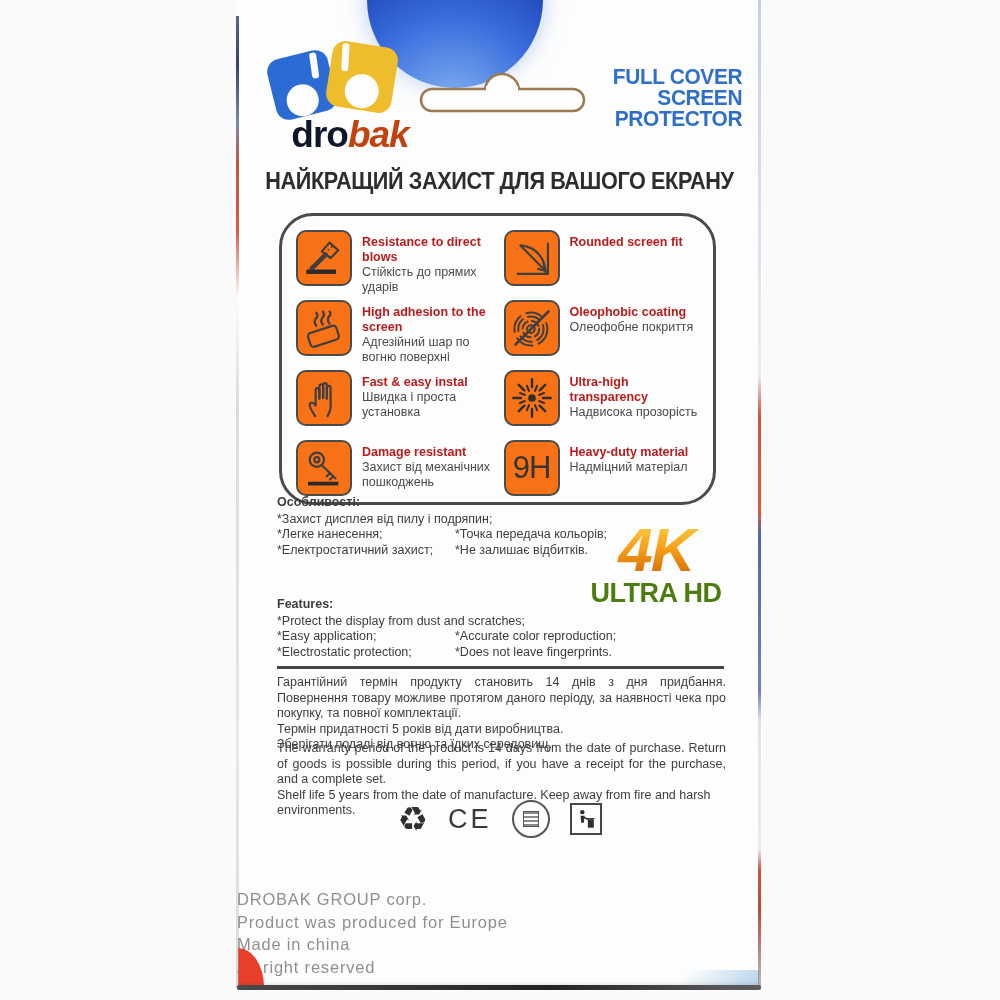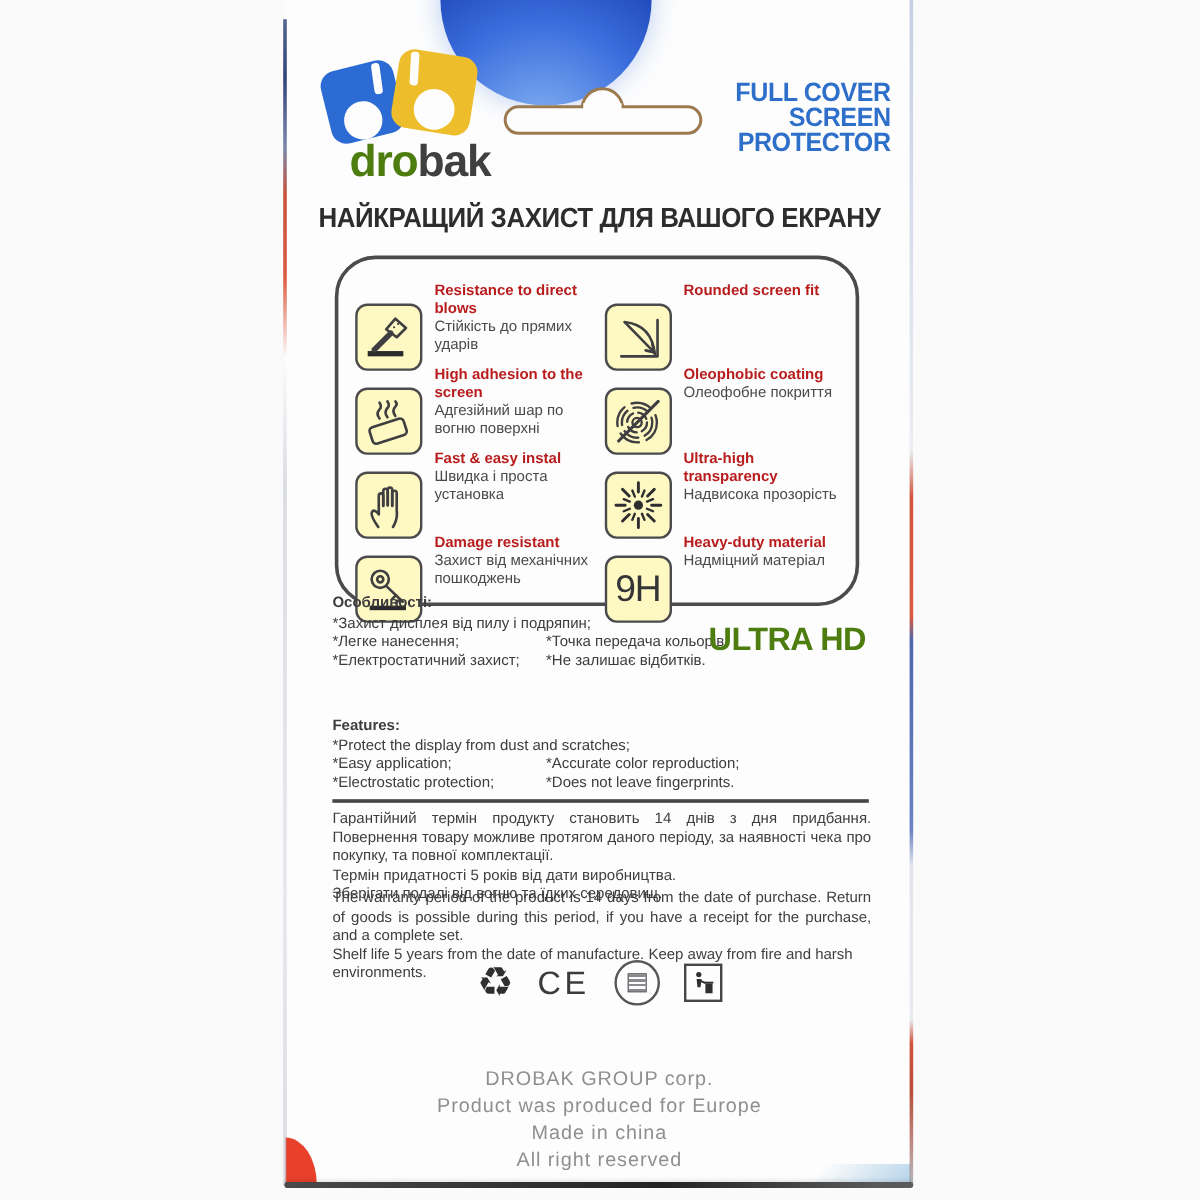--- a/index.html
+++ b/index.html
@@ -46,22 +46,22 @@
   .logo{position:absolute;left:26px;top:38px;width:180px;height:120px;}
   .logo-sq{position:absolute;border-radius:13px;}
   .logo-sq.blue{left:8px;top:16px;width:62px;height:62px;background:#2b6bd3;transform:rotate(-14deg);}
   .logo-sq.gold{left:66px;top:6px;width:66px;height:66px;background:#eebd2b;transform:rotate(9deg);}
   .logo-cut{position:absolute;background:#fdfdfd;border-radius:50%;}
   .logo-slit{position:absolute;background:#fdfdfd;border-radius:3px;}
   .logo-word{
     position:absolute;left:2px;top:76px;width:170px;text-align:center;
     font-size:37px;font-weight:700;letter-spacing:-1px;
   }
-  .logo-word .p1{color:#4d7c0f;}
-  .logo-word .p2{color:#404040;}
+  .logo-word .p1{color:#0f172a;}
+  .logo-word .p2{color:#c2410c;font-style:italic;}
   
   .tagline{
     position:absolute;right:20px;top:66px;text-align:right;color:#2e6fc9;
     font-size:22px;line-height:21px;font-weight:700;letter-spacing:-.4px;
     transform:scaleX(.95);transform-origin:right top;
   }
   
   .heading{
     position:absolute;left:0;top:168px;width:100%;text-align:center;
     font-size:23px;font-weight:700;color:#2d2d2f;letter-spacing:-.4px;
@@ -70,21 +70,21 @@
   
   .fbox{
     position:absolute;left:42px;top:213px;width:437px;height:292px;
     border:3px solid #4b4b4d;border-radius:34px;
     display:grid;grid-template-columns:1fr 1fr;grid-auto-rows:68px;
     padding:14px 8px 8px 14px;box-sizing:border-box;column-gap:6px;row-gap:2px;
   }
   .fitem{display:flex;align-items:flex-start;}
   .ficon{
     flex:0 0 56px;width:56px;height:56px;border:2.5px solid #4b4b4d;border-radius:10px;
-    box-sizing:border-box;display:flex;align-items:center;justify-content:center;background:#fef9c3;margin-top:23px;
+    box-sizing:border-box;display:flex;align-items:center;justify-content:center;background:#f97316;
   }
   .ficon svg{width:44px;height:44px;}
   .ficon.badge{font-size:31px;font-weight:500;color:#343436;letter-spacing:-1px;}
   .ftext{margin-left:10px;padding-top:5px;}
   .ften{font-size:12.5px;line-height:15px;font-weight:700;color:#b91c1c;}
   .ftuk{font-size:12.5px;line-height:15px;color:#4a4a4c;max-width:148px;}
   
   .bullets{position:absolute;left:40px;font-size:12.5px;line-height:15.5px;color:#3c3c3e;}
   .bullets.uk{top:495px;}
   .bullets.en{top:597px;}
@@ -114,21 +114,21 @@
   .recycle{font-size:34px;line-height:34px;font-family:"DejaVu Sans",sans-serif;}
   .ce{font-size:27px;font-weight:500;letter-spacing:3px;color:#3b3b3d;}
   .seal{width:34px;height:34px;border:2px solid #55555a;border-radius:50%;display:flex;align-items:center;justify-content:center;}
   .seal .inner{
     width:14px;height:14px;border:1.5px solid #55555a;
     background:repeating-linear-gradient(0deg,#8a8a8e 0 2px,transparent 2px 4px);
   }
   .tidy{width:28px;height:28px;border:2px solid #45454a;display:flex;align-items:center;justify-content:center;}
   
   .footer{
-    position:absolute;left:0;top:888px;width:100%;text-align:center;
+    position:absolute;left:0;top:888px;width:100%;
     color:#8f8f91;font-size:16.5px;line-height:22.5px;letter-spacing:.8px;
   }
 </style>
 </head>
 <body>
 
 <div class="package">
 
   <div class="orb"></div>
 
@@ -289,20 +289,21 @@
     <div>*Захист дисплея від пилу і подряпин;</div>
     <div>
       <span class="col1">*Легке нанесення;</span><span>*Точка передача кольорів;</span>
     </div>
     <div>
       <span class="col1">*Електростатичний захист;</span><span>*Не залишає відбитків.</span>
     </div>
   </div>
 
   <div class="badge4k">
+    <div class="fourk">4K</div>
     <div class="ultrahd">ULTRA HD</div>
   </div>
 
   <div class="bullets en">
     <div class="btitle">Features:</div>
     <div>*Protect the display from dust and scratches;</div>
     <div>
       <span class="col1">*Easy application;</span><span>*Accurate color reproduction;</span>
     </div>
     <div>

